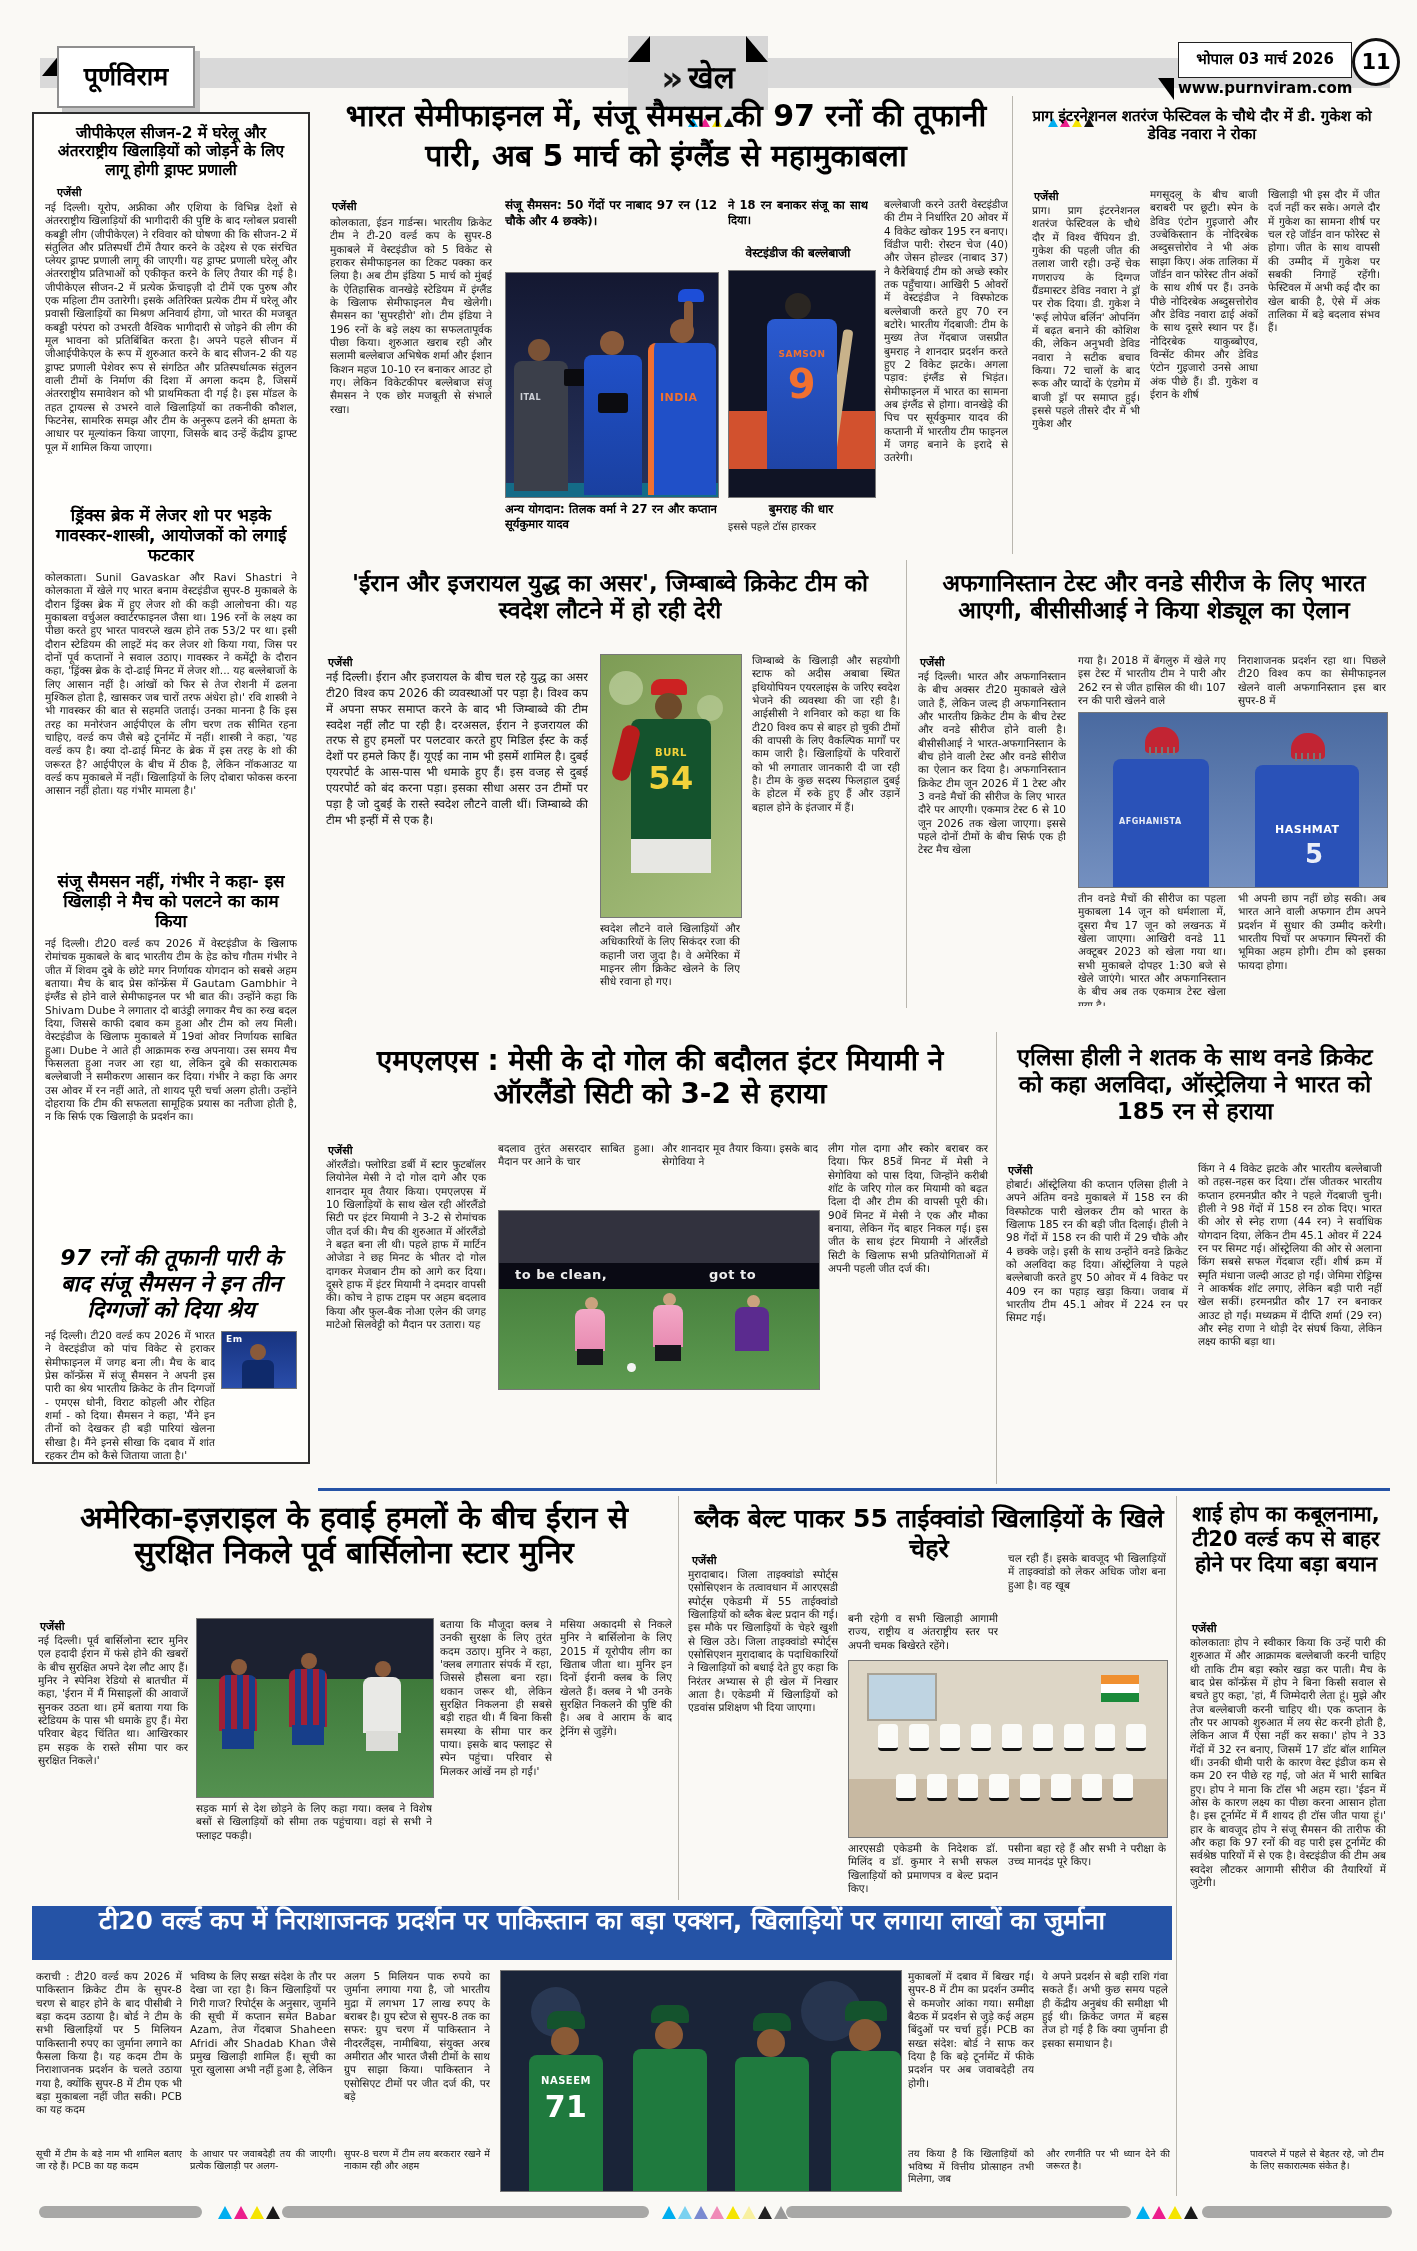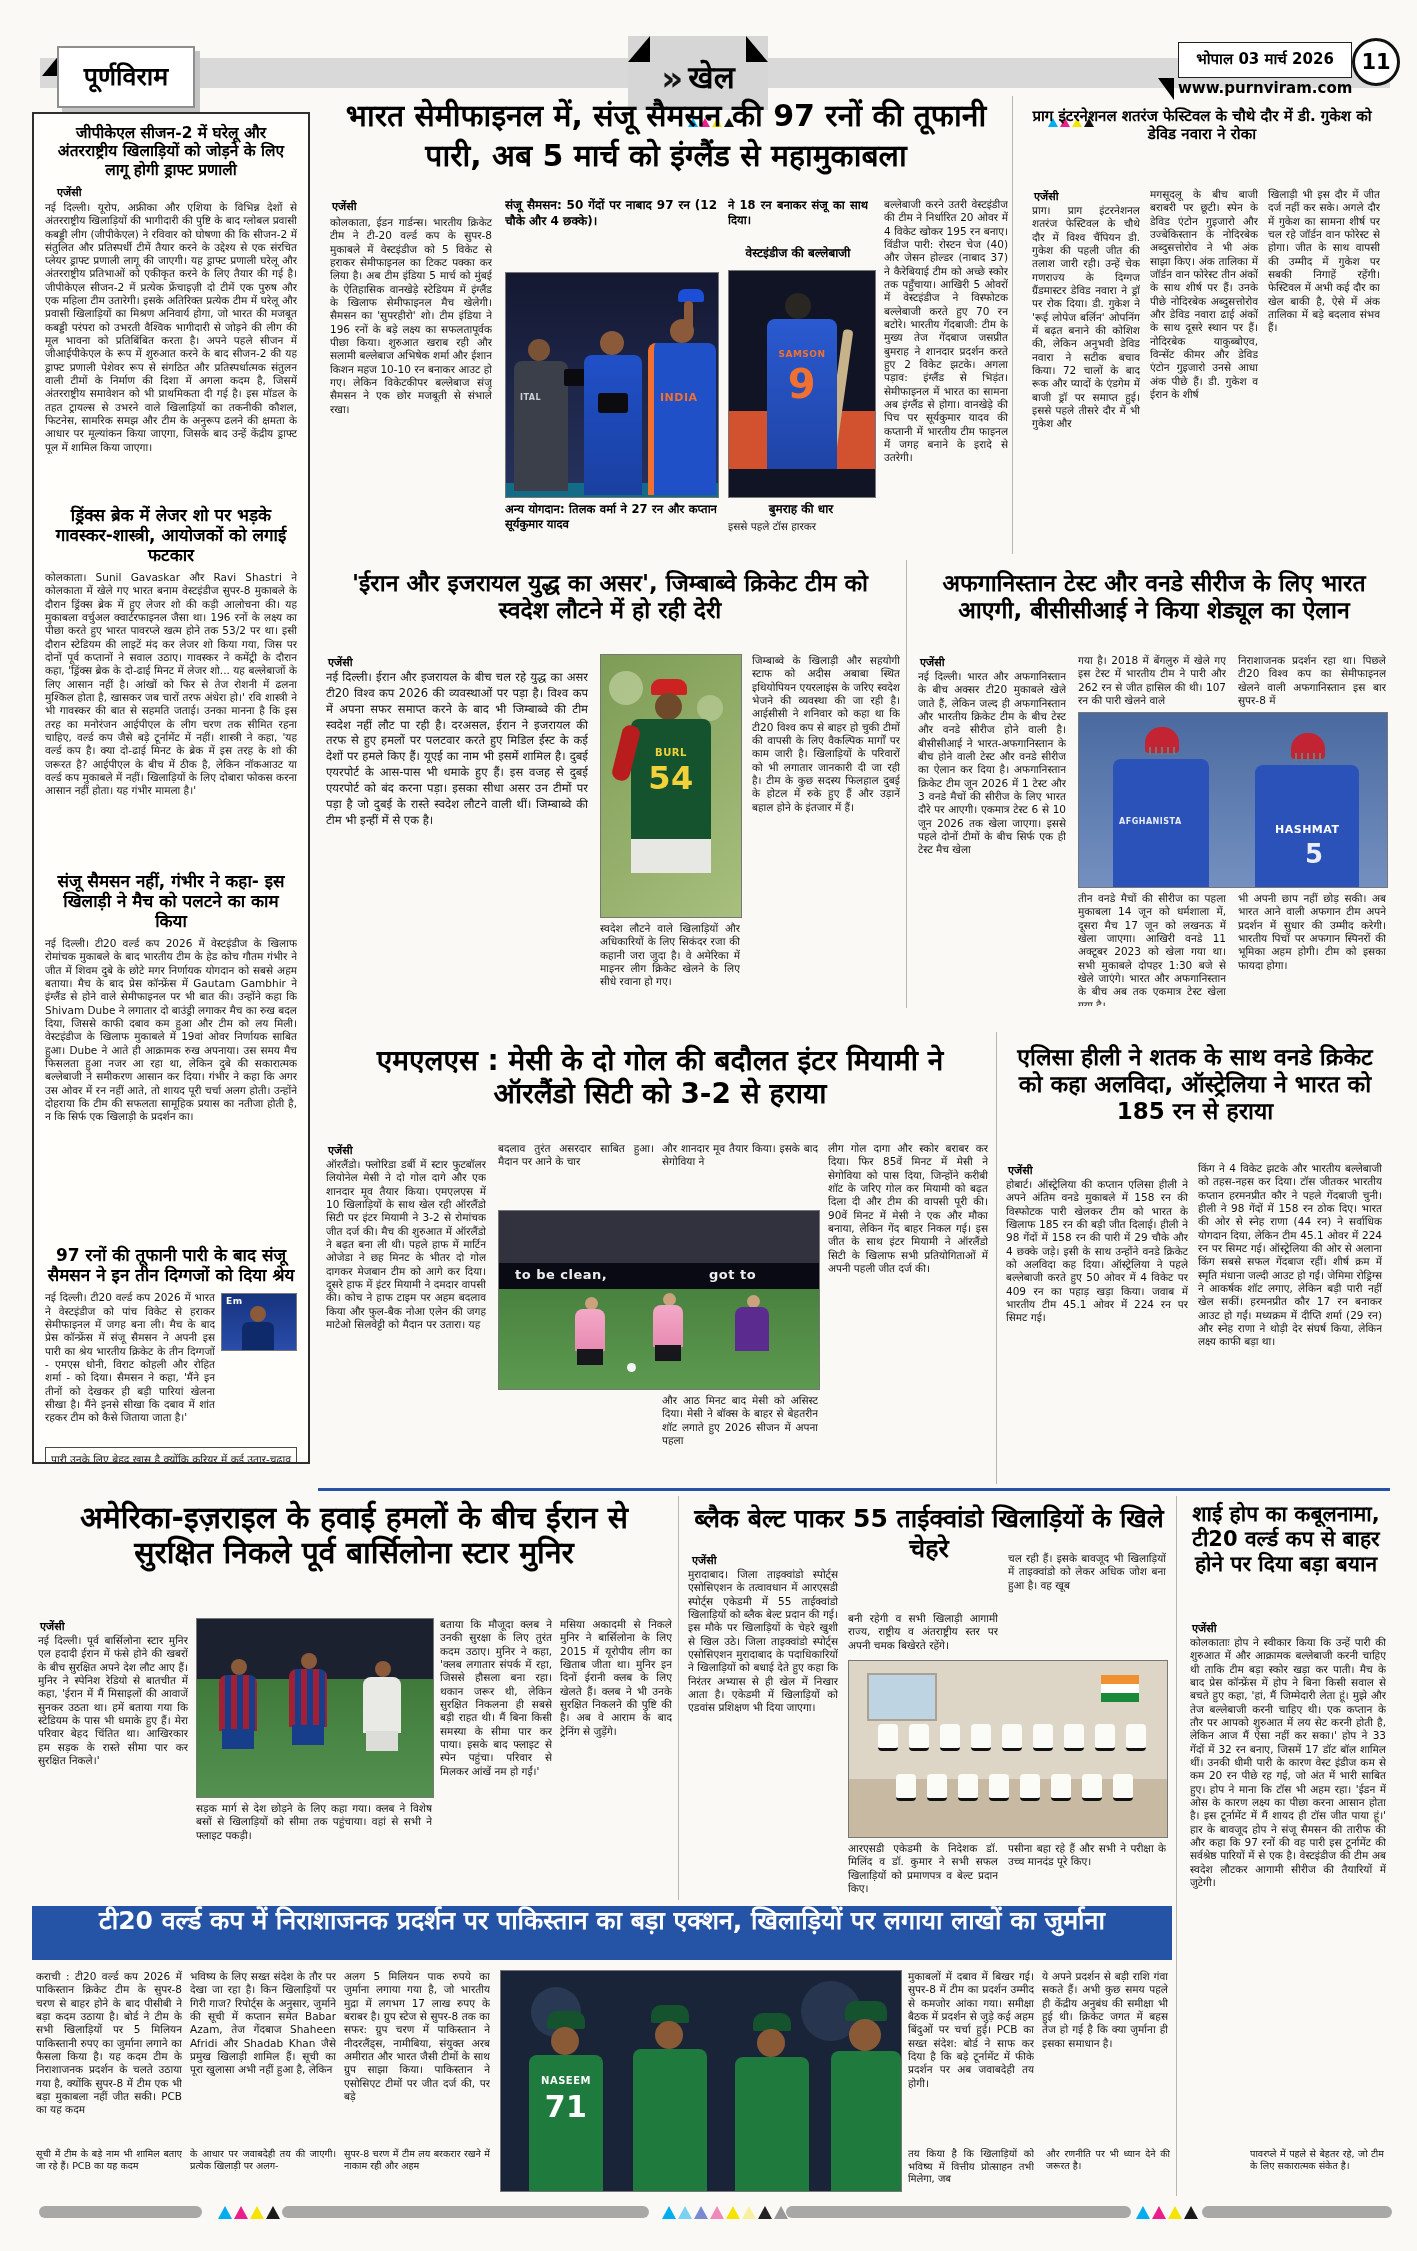--- a/index.html
+++ b/index.html
@@ -66,21 +66,21 @@
     <div class="hd" style="font-size:15.5px;">जीपीकेएल सीजन-2 में घरेलू और अंतरराष्ट्रीय खिलाड़ियों को जोड़ने के लिए लागू होगी ड्राफ्ट प्रणाली</div>
     <div class="byline" style="margin:5px 0 2px 12px;">एजेंसी</div>
     <div class="body-txt" style="height:292px;">नई दिल्ली। यूरोप, अफ्रीका और एशिया के विभिन्न देशों से अंतरराष्ट्रीय खिलाड़ियों की भागीदारी की पुष्टि के बाद ग्लोबल प्रवासी कबड्डी लीग (जीपीकेएल) ने रविवार को घोषणा की कि सीजन-2 में संतुलित और प्रतिस्पर्धी टीमें तैयार करने के उद्देश्य से एक संरचित प्लेयर ड्राफ्ट प्रणाली लागू की जाएगी। यह ड्राफ्ट प्रणाली घरेलू और अंतरराष्ट्रीय प्रतिभाओं को एकीकृत करने के लिए तैयार की गई है। जीपीकेएल सीजन-2 में प्रत्येक फ्रेंचाइज़ी दो टीमें एक पुरुष और एक महिला टीम उतारेगी। इसके अतिरिक्त प्रत्येक टीम में घरेलू और प्रवासी खिलाड़ियों का मिश्रण अनिवार्य होगा, जो भारत की मजबूत कबड्डी परंपरा को उभरती वैश्विक भागीदारी से जोड़ने की लीग की मूल भावना को प्रतिबिंबित करता है। अपने पहले सीजन में जीआईपीकेएल के रूप में शुरुआत करने के बाद सीजन-2 की यह ड्राफ्ट प्रणाली पेशेवर रूप से संगठित और प्रतिस्पर्धात्मक संतुलन वाली टीमों के निर्माण की दिशा में अगला कदम है, जिसमें अंतरराष्ट्रीय समावेशन को भी प्राथमिकता दी गई है। इस मॉडल के तहत ट्रायल्स से उभरने वाले खिलाड़ियों का तकनीकी कौशल, फिटनेस, सामरिक समझ और टीम के अनुरूप ढलने की क्षमता के आधार पर मूल्यांकन किया जाएगा, जिसके बाद उन्हें केंद्रीय ड्राफ्ट पूल में शामिल किया जाएगा।</div>
 
     <div class="hd" style="font-size:17px;margin-top:12px;">ड्रिंक्स ब्रेक में लेजर शो पर भड़के गावस्कर-शास्त्री, आयोजकों को लगाई फटकार</div>
     <div class="body-txt" style="height:288px;margin-top:6px;">कोलकाता। Sunil Gavaskar और Ravi Shastri ने कोलकाता में खेले गए भारत बनाम वेस्टइंडीज सुपर-8 मुकाबले के दौरान ड्रिंक्स ब्रेक में हुए लेजर शो की कड़ी आलोचना की। यह मुकाबला वर्चुअल क्वार्टरफाइनल जैसा था। 196 रनों के लक्ष्य का पीछा करते हुए भारत पावरप्ले खत्म होने तक 53/2 पर था। इसी दौरान स्टेडियम की लाइटें मंद कर लेजर शो किया गया, जिस पर दोनों पूर्व कप्तानों ने सवाल उठाए। गावस्कर ने कमेंट्री के दौरान कहा, 'ड्रिंक्स ब्रेक के दो-ढाई मिनट में लेजर शो... यह बल्लेबाजों के लिए आसान नहीं है। आंखों को फिर से तेज रोशनी में ढलना मुश्किल होता है, खासकर जब चारों तरफ अंधेरा हो।' रवि शास्त्री ने भी गावस्कर की बात से सहमति जताई। उनका मानना है कि इस तरह का मनोरंजन आईपीएल के लीग चरण तक सीमित रहना चाहिए, वर्ल्ड कप जैसे बड़े टूर्नामेंट में नहीं। शास्त्री ने कहा, 'यह वर्ल्ड कप है। क्या दो-ढाई मिनट के ब्रेक में इस तरह के शो की जरूरत है? आईपीएल के बीच में ठीक है, लेकिन नॉकआउट या वर्ल्ड कप मुकाबले में नहीं। खिलाड़ियों के लिए दोबारा फोकस करना आसान नहीं होता। यह गंभीर मामला है।'</div>
 
     <div class="hd" style="font-size:17px;margin-top:12px;">संजू सैमसन नहीं, गंभीर ने कहा- इस खिलाड़ी ने मैच को पलटने का काम किया</div>
     <div class="body-txt" style="height:296px;margin-top:6px;">नई दिल्ली। टी20 वर्ल्ड कप 2026 में वेस्टइंडीज के खिलाफ रोमांचक मुकाबले के बाद भारतीय टीम के हेड कोच गौतम गंभीर ने जीत में शिवम दुबे के छोटे मगर निर्णायक योगदान को सबसे अहम बताया। मैच के बाद प्रेस कॉन्फ्रेंस में Gautam Gambhir ने इंग्लैंड से होने वाले सेमीफाइनल पर भी बात की। उन्होंने कहा कि Shivam Dube ने लगातार दो बाउंड्री लगाकर मैच का रुख बदल दिया, जिससे काफी दबाव कम हुआ और टीम को लय मिली। वेस्टइंडीज के खिलाफ मुकाबले में 19वां ओवर निर्णायक साबित हुआ। Dube ने आते ही आक्रामक रुख अपनाया। उस समय मैच फिसलता हुआ नजर आ रहा था, लेकिन दुबे की सकारात्मक बल्लेबाजी ने समीकरण आसान कर दिया। गंभीर ने कहा कि अगर उस ओवर में रन नहीं आते, तो शायद पूरी चर्चा अलग होती। उन्होंने दोहराया कि टीम की सफलता सामूहिक प्रयास का नतीजा होती है, न कि सिर्फ एक खिलाड़ी के प्रदर्शन का।</div>
 
-    <div class="hd" style="font-size:17px;margin-top:12px;">97 रनों की तूफानी पारी के बाद संजू सैमसन ने इन तीन दिग्गजों को दिया श्रेय</div>
+    <div class="hd" style="font-size:22px;margin-top:12px;font-style:italic;">97 रनों की तूफानी पारी के बाद संजू सैमसन ने इन तीन दिग्गजों को दिया श्रेय</div>
     <div style="margin-top:6px;overflow:hidden;">
       <div class="photo" style="position:relative;float:right;width:74px;height:56px;background:linear-gradient(#17337f,#2a4daa);margin:2px 0 2px 6px;">
         <span class="fig-head" style="left:28px;top:12px;width:16px;height:16px;"></span>
         <span class="abs" style="left:20px;top:28px;width:32px;height:28px;background:#0f2a6b;border-radius:6px 6px 0 0;"></span>
         <span class="lbl" style="left:4px;top:2px;color:#fff;font-size:9px;">Em</span>
       </div>
       <div class="body-txt" style="height:150px;">नई दिल्ली। टी20 वर्ल्ड कप 2026 में भारत ने वेस्टइंडीज को पांच विकेट से हराकर सेमीफाइनल में जगह बना ली। मैच के बाद प्रेस कॉन्फ्रेंस में संजू सैमसन ने अपनी इस पारी का श्रेय भारतीय क्रिकेट के तीन दिग्गजों - एमएस धोनी, विराट कोहली और रोहित शर्मा - को दिया। सैमसन ने कहा, 'मैंने इन तीनों को देखकर ही बड़ी पारियां खेलना सीखा है। मैंने इनसे सीखा कि दबाव में शांत रहकर टीम को कैसे जिताया जाता है।'</div>
     </div>
     <div class="quote-box">पारी उनके लिए बेहद खास है क्योंकि करियर में कई उतार-चढ़ाव आए, कई बार खुद पर संदेह हुआ, लेकिन आज का दिन उनके जीवन के सबसे यादगार दिनों में से एक है।</div>
   </div>
@@ -183,21 +183,20 @@
     <span class="fig-head" style="left:86px;top:86px;width:13px;height:13px;background:#caa27e;"></span>
     <span class="jersey" style="left:76px;top:98px;width:30px;height:42px;background:linear-gradient(#f3a8c6,#e88bb2);"></span>
     <span class="abs" style="left:78px;top:138px;width:26px;height:16px;background:#16161c;"></span>
     <span class="fig-head" style="left:164px;top:82px;width:13px;height:13px;background:#caa27e;"></span>
     <span class="jersey" style="left:154px;top:94px;width:30px;height:42px;background:linear-gradient(#f3a8c6,#e88bb2);"></span>
     <span class="abs" style="left:156px;top:134px;width:26px;height:16px;background:#16161c;"></span>
     <span class="fig-head" style="left:248px;top:84px;width:13px;height:13px;background:#caa27e;"></span>
     <span class="jersey" style="left:236px;top:96px;width:34px;height:44px;background:#5b2b8f;"></span>
     <span class="abs" style="left:128px;top:152px;width:9px;height:9px;border-radius:50%;background:#f4f4f4;"></span>
   </div>
-  <div class="abs body-txt" style="left:662px;top:1394px;width:156px;height:90px;">और आठ मिनट बाद मेसी को असिस्ट दिया। मेसी ने बॉक्स के बाहर से बेहतरीन शॉट लगाते हुए 2026 सीजन में अपना पहला</div>
   <div class="abs body-txt" style="left:828px;top:1142px;width:160px;height:342px;">लीग गोल दागा और स्कोर बराबर कर दिया। फिर 85वें मिनट में मेसी ने सेगोविया को पास दिया, जिन्होंने करीबी शॉट के जरिए गोल कर मियामी को बढ़त दिला दी और टीम की वापसी पूरी की। 90वें मिनट में मेसी ने एक और मौका बनाया, लेकिन गेंद बाहर निकल गई। इस जीत के साथ इंटर मियामी ने ऑरलैंडो सिटी के खिलाफ सभी प्रतियोगिताओं में अपनी पहली जीत दर्ज की।</div>
 
   <div class="vrule" style="left:996px;top:1032px;height:452px;"></div>
 
   <div class="abs hd" style="left:1008px;top:1044px;width:374px;font-size:23px;">एलिसा हीली ने शतक के साथ वनडे क्रिकेट को कहा अलविदा, ऑस्ट्रेलिया ने भारत को 185 रन से हराया</div>
   <div class="abs byline" style="left:1008px;top:1162px;">एजेंसी</div>
   <div class="abs body-txt" style="left:1006px;top:1178px;width:182px;height:306px;">होबार्ट। ऑस्ट्रेलिया की कप्तान एलिसा हीली ने अपने अंतिम वनडे मुकाबले में 158 रन की विस्फोटक पारी खेलकर टीम को भारत के खिलाफ 185 रन की बड़ी जीत दिलाई। हीली ने 98 गेंदों में 158 रन की पारी में 29 चौके और 4 छक्के जड़े। इसी के साथ उन्होंने वनडे क्रिकेट को अलविदा कह दिया। ऑस्ट्रेलिया ने पहले बल्लेबाजी करते हुए 50 ओवर में 4 विकेट पर 409 रन का पहाड़ खड़ा किया। जवाब में भारतीय टीम 45.1 ओवर में 224 रन पर सिमट गई।</div>
   <div class="abs body-txt" style="left:1198px;top:1162px;width:184px;height:322px;">किंग ने 4 विकेट झटके और भारतीय बल्लेबाजी को तहस-नहस कर दिया। टॉस जीतकर भारतीय कप्तान हरमनप्रीत कौर ने पहले गेंदबाजी चुनी। हीली ने 98 गेंदों में 158 रन ठोक दिए। भारत की ओर से स्नेह राणा (44 रन) ने सर्वाधिक योगदान दिया, लेकिन टीम 45.1 ओवर में 224 रन पर सिमट गई। ऑस्ट्रेलिया की ओर से अलाना किंग सबसे सफल गेंदबाज रहीं। शीर्ष क्रम में स्मृति मंधाना जल्दी आउट हो गईं। जेमिमा रोड्रिग्स ने आकर्षक शॉट लगाए, लेकिन बड़ी पारी नहीं खेल सकीं। हरमनप्रीत कौर 17 रन बनाकर आउट हो गईं। मध्यक्रम में दीप्ति शर्मा (29 रन) और स्नेह राणा ने थोड़ी देर संघर्ष किया, लेकिन लक्ष्य काफी बड़ा था।</div>
 
   <div class="bluerule" style="left:318px;top:1488px;width:1072px;"></div>

